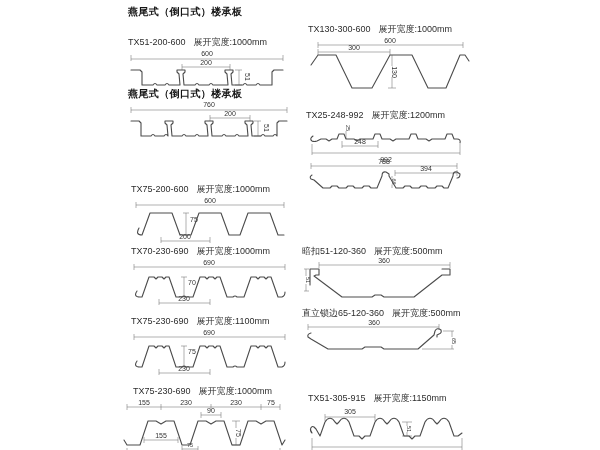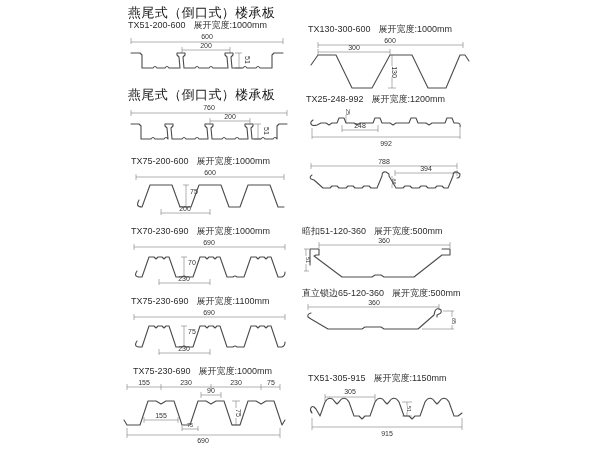--- a/index.html
+++ b/index.html
@@ -1,20 +1,20 @@
 <!DOCTYPE html>
 <html><head>
 <meta charset="utf-8">
 <style>
   html,body{margin:0;padding:0}
   body{width:600px;height:450px;background:#ffffff;position:relative;overflow:hidden;
        font-family:"Liberation Sans","DejaVu Sans",sans-serif;}
   .sec{position:absolute;white-space:nowrap}
-  .sec-title{font-size:13px;font-weight:normal;color:#141414;letter-spacing:.4px;line-height:1.1}
-  .model-line{font-size:9px;color:#2d2d2d;margin-top:0;line-height:1.2}
+  .sec-title{font-size:10px;font-weight:bold;color:#141414;letter-spacing:.4px;line-height:1.1}
+  .model-line{font-size:9px;color:#2d2d2d;margin-top:20px;line-height:1.2}
   .model-line .width{margin-left:8px}
   svg{display:block;margin-top:2px;overflow:visible}
   .pl{fill:none;stroke:#4c4c4c;stroke-width:1.1;stroke-linejoin:round;stroke-linecap:round}
   .dl{fill:none;stroke:#7d7d7d;stroke-width:.6}
   .dt{font-size:7px;fill:#333;text-anchor:middle}
   .dts{font-size:5.5px;fill:#333;text-anchor:middle}
 </style>
 </head>
 <body>
 
@@ -40,21 +40,21 @@
     <path class="dl" d="M3,6 V12 M159,6 V12 M3,9 H159"></path>
     <text class="dt" x="81" y="6">760</text>
     <path class="dl" d="M82,14 V20 M122,14 V20 M82,17 H122"></path>
     <text class="dt" x="102" y="15">200</text>
     <path class="dl" d="M126,20 H133 M126,35 H133 M130,20 V35"></path>
     <text class="dt" x="136" y="27" transform="rotate(90 136 27)">51</text>
     <path class="pl" d="M3,20 h8 l2,2 v13 h10 q2,-3 4,0 h9 q2,-3 4,0 l-1,-11 l-2,-2 v-2 h8 v2 l-2,2 l1,11 h10 q2,-3 4,0 h9 q2,-3 4,0 h9 l-1,-11 l-2,-2 v-2 h8 v2 l-2,2 l1,11 h10 q2,-3 4,0 h9 q2,-3 4,0 h9 l-1,-11 l-2,-2 v-2 h8 v2 l-2,2 l1,11 h9 q2,-3 4,0 h8 q2,-3 4,0 v-13 l2,-2 h8"></path>
   </svg>
 </div>
 
-<div class="sec" style="left:131px;top:156px">
+<div class="sec" style="left:131px;top:164px">
   <div class="model-line">
     <span class="model">TX75-200-600</span><span class="width">展开宽度:1000mm</span>
   </div>
   <svg width="158" height="50" viewBox="0 0 158 50">
     <path class="dl" d="M5,5 V11 M153,5 V11 M5,8 H153"></path>
     <text class="dt" x="79" y="6">600</text>
     <path class="dl" d="M52,16 H58 M52,38 H58 M55,16 V38"></path>
     <text class="dt" x="63" y="25">75</text>
     <path class="dl" d="M30,40 V46 M79,40 V46 M30,44 H79"></path>
     <text class="dt" x="54" y="42">200</text>
@@ -125,21 +125,21 @@
     <text class="dt" x="82" y="6">600</text>
     <path class="dl" d="M10,12 V18 M82,12 V18 M10,15 H82"></path>
     <text class="dt" x="46" y="13">300</text>
     <path class="dl" d="M84,18 V29 M84,40 V51 M80,51 H88"></path>
     <text class="dt" x="84" y="35" transform="rotate(90 84 35)">130</text>
     <path class="pl" d="M3,28 L10,18 H28 L44,51 H64 L82,18 H104 L120,51 H138 L152,18 h5 l4,6"></path>
   </svg>
 </div>
 
 <div class="sec" style="left:306px;top:94px">
-  <div class="model-line" style="margin-top:0">
+  <div class="model-line" style="margin-top:16px">
     <span class="model">TX25-248-992</span><span class="width">展开宽度:1200mm</span>
   </div>
   <svg width="160" height="44" viewBox="0 0 160 44">
     <path class="dl" d="M40,8 V16"></path>
     <text class="dts" x="40" y="5" transform="rotate(90 40 5)">25</text>
     <path class="dl" d="M36,18 V25 M72,18 V25 M36,23 H72"></path>
     <text class="dt" x="54" y="21">248</text>
     <path class="dl" d="M6,21 V32 M154,21 V32 M6,30 H154"></path>
     <text class="dt" x="80" y="39">992</text>
     <path class="pl" d="M7,13 q-4,3 -1,5 q2,1 5,0 l4,-2 h5 l3,2 l3,-2 h5 l2,-5 h5 l2,5 h8 l3,2 l3,-2 h13 l2,-5 h5 l2,5 h8 l3,2 l3,-2 h13 l2,-5 h5 l2,5 h8 l3,2 l3,-2 h13 l2,-5 h5 l2,5 h3 q4,0 3,4"></path>

